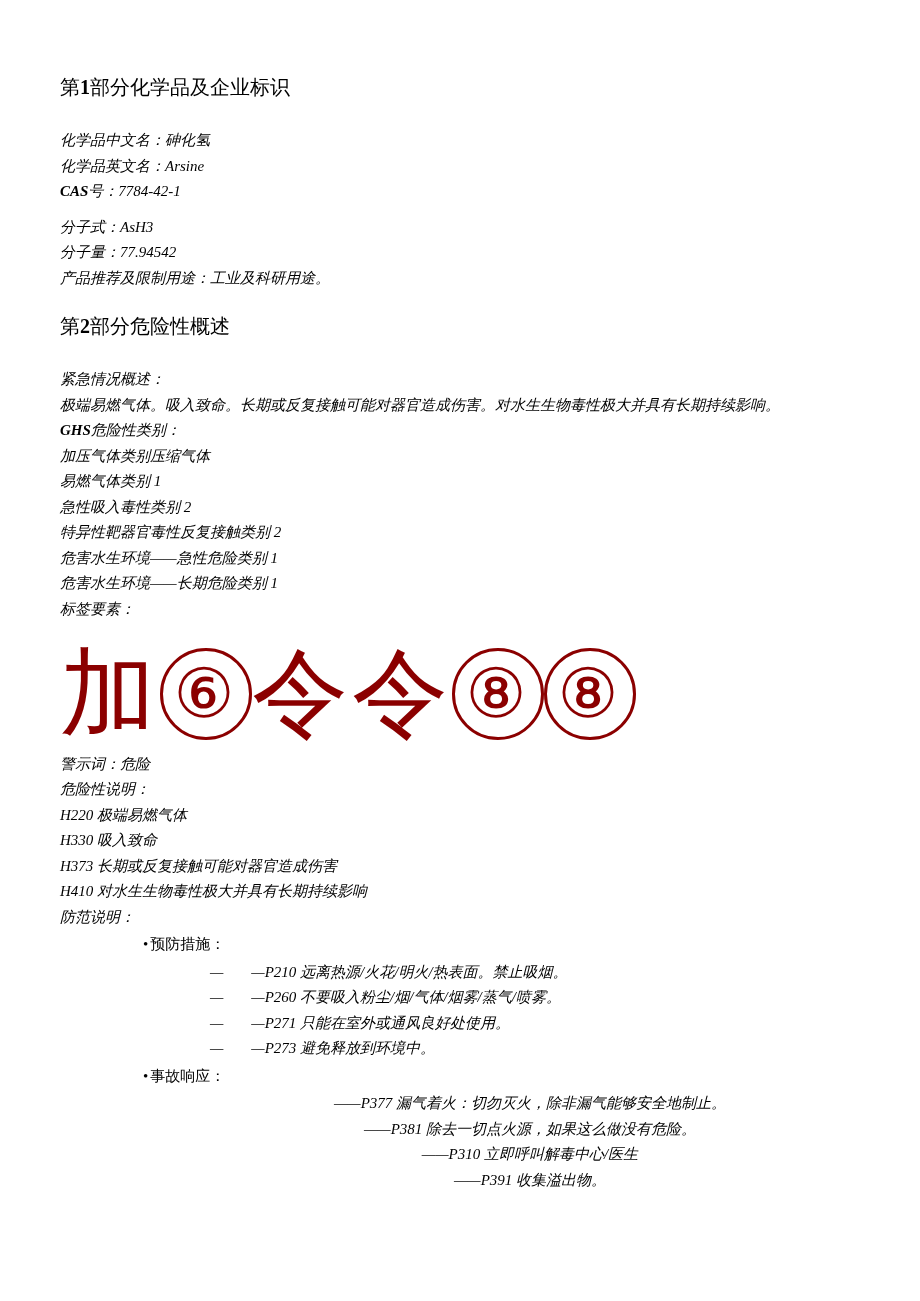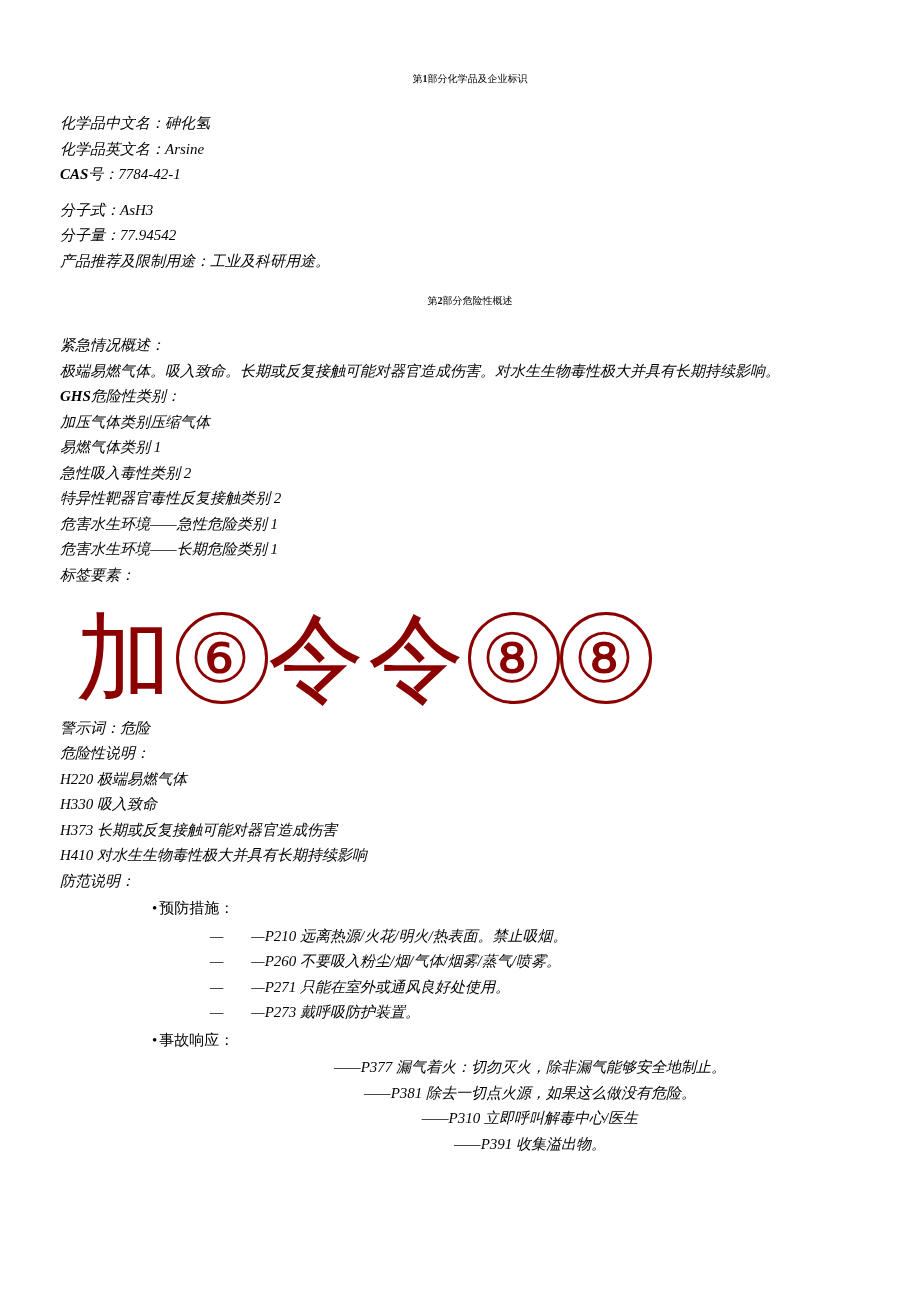--- a/index.html
+++ b/index.html
@@ -7,38 +7,38 @@
     font-size: 15px;
     color: #000;
     background: #fff;
     margin: 0;
     padding: 60px 40px 40px 60px;
     line-height: 1.7;
     width: 920px;
     box-sizing: border-box;
   }
   .section-title {
-    text-align: center;
+    text-align: left;
     margin: 10px 0 24px 0;
-    font-size: 10px;
+    font-size: 20px;
   }
   .section-title .bold {
     font-weight: bold;
   }
   .line {
     margin: 0;
     font-style: italic;
   }
   .label-bold {
     font-weight: bold;
   }
   .pictograms {
-    margin: 14px 0 10px 16px;
+    margin: 14px 0 10px 0;
     color: #8B0000;
-    font-family: Liberation Sans, sans-serif;
+    font-family: Liberation Serif, serif;
     font-size: 96px;
     line-height: 1;
     letter-spacing: 4px;
   }
   .pictograms span {
     display: inline-block;
     vertical-align: middle;
   }
   .circled {
     display: inline-block;
@@ -49,21 +49,21 @@
     line-height: 86px;
     text-align: center;
     font-size: 68px;
     vertical-align: middle;
     box-sizing: border-box;
   }
   .bullet-block {
     margin-left: 80px;
   }
   .bullet-label {
-    margin: 2px 12px;
+    margin: 2px 3px;
   }
   .bullet-label::before {
     content: "•";
     margin-right: 2px;
   }
   .dash-item {
     margin-left: 70px;
   }
   .dash-item-tight {
     margin-left: 40px;
@@ -130,21 +130,21 @@
 <p class="line">H330 吸入致命</p>
 <p class="line">H373 长期或反复接触可能对器官造成伤害</p>
 <p class="line">H410 对水生生物毒性极大并具有长期持续影响</p>
 <p class="line">防范说明：</p>
 
 <div class="bullet-block">
   <p class="bullet-label"><span>预防措施：</span></p>
   <p class="line dash-item">—<span class="sp"></span><span>—P210 远离热源/火花/明火/热表面。禁止吸烟。</span></p>
   <p class="line dash-item">—<span class="sp"></span><span>—P260 不要吸入粉尘/烟/气体/烟雾/蒸气/喷雾。</span></p>
   <p class="line dash-item">—<span class="sp"></span><span>—P271 只能在室外或通风良好处使用。</span></p>
-  <p class="line dash-item">—<span class="sp"></span><span>—P273 戴呼吸防护装置。</span></p>
+  <p class="line dash-item">—<span class="sp"></span><span>—P273 避免释放到环境中。</span></p>
 </div>
 
 <div class="bullet-block">
   <p class="bullet-label"><span>事故响应：</span></p>
   <p class="line dash-item-tight">——P377 漏气着火：切勿灭火，除非漏气能够安全地制止。</p>
   <p class="line dash-item-tight">——P381 除去一切点火源，如果这么做没有危险。</p>
   <p class="line dash-item-tight">——P310 立即呼叫解毒中心/医生</p>
   <p class="line dash-item-tight">——P391 收集溢出物。</p>
 </div>
 

